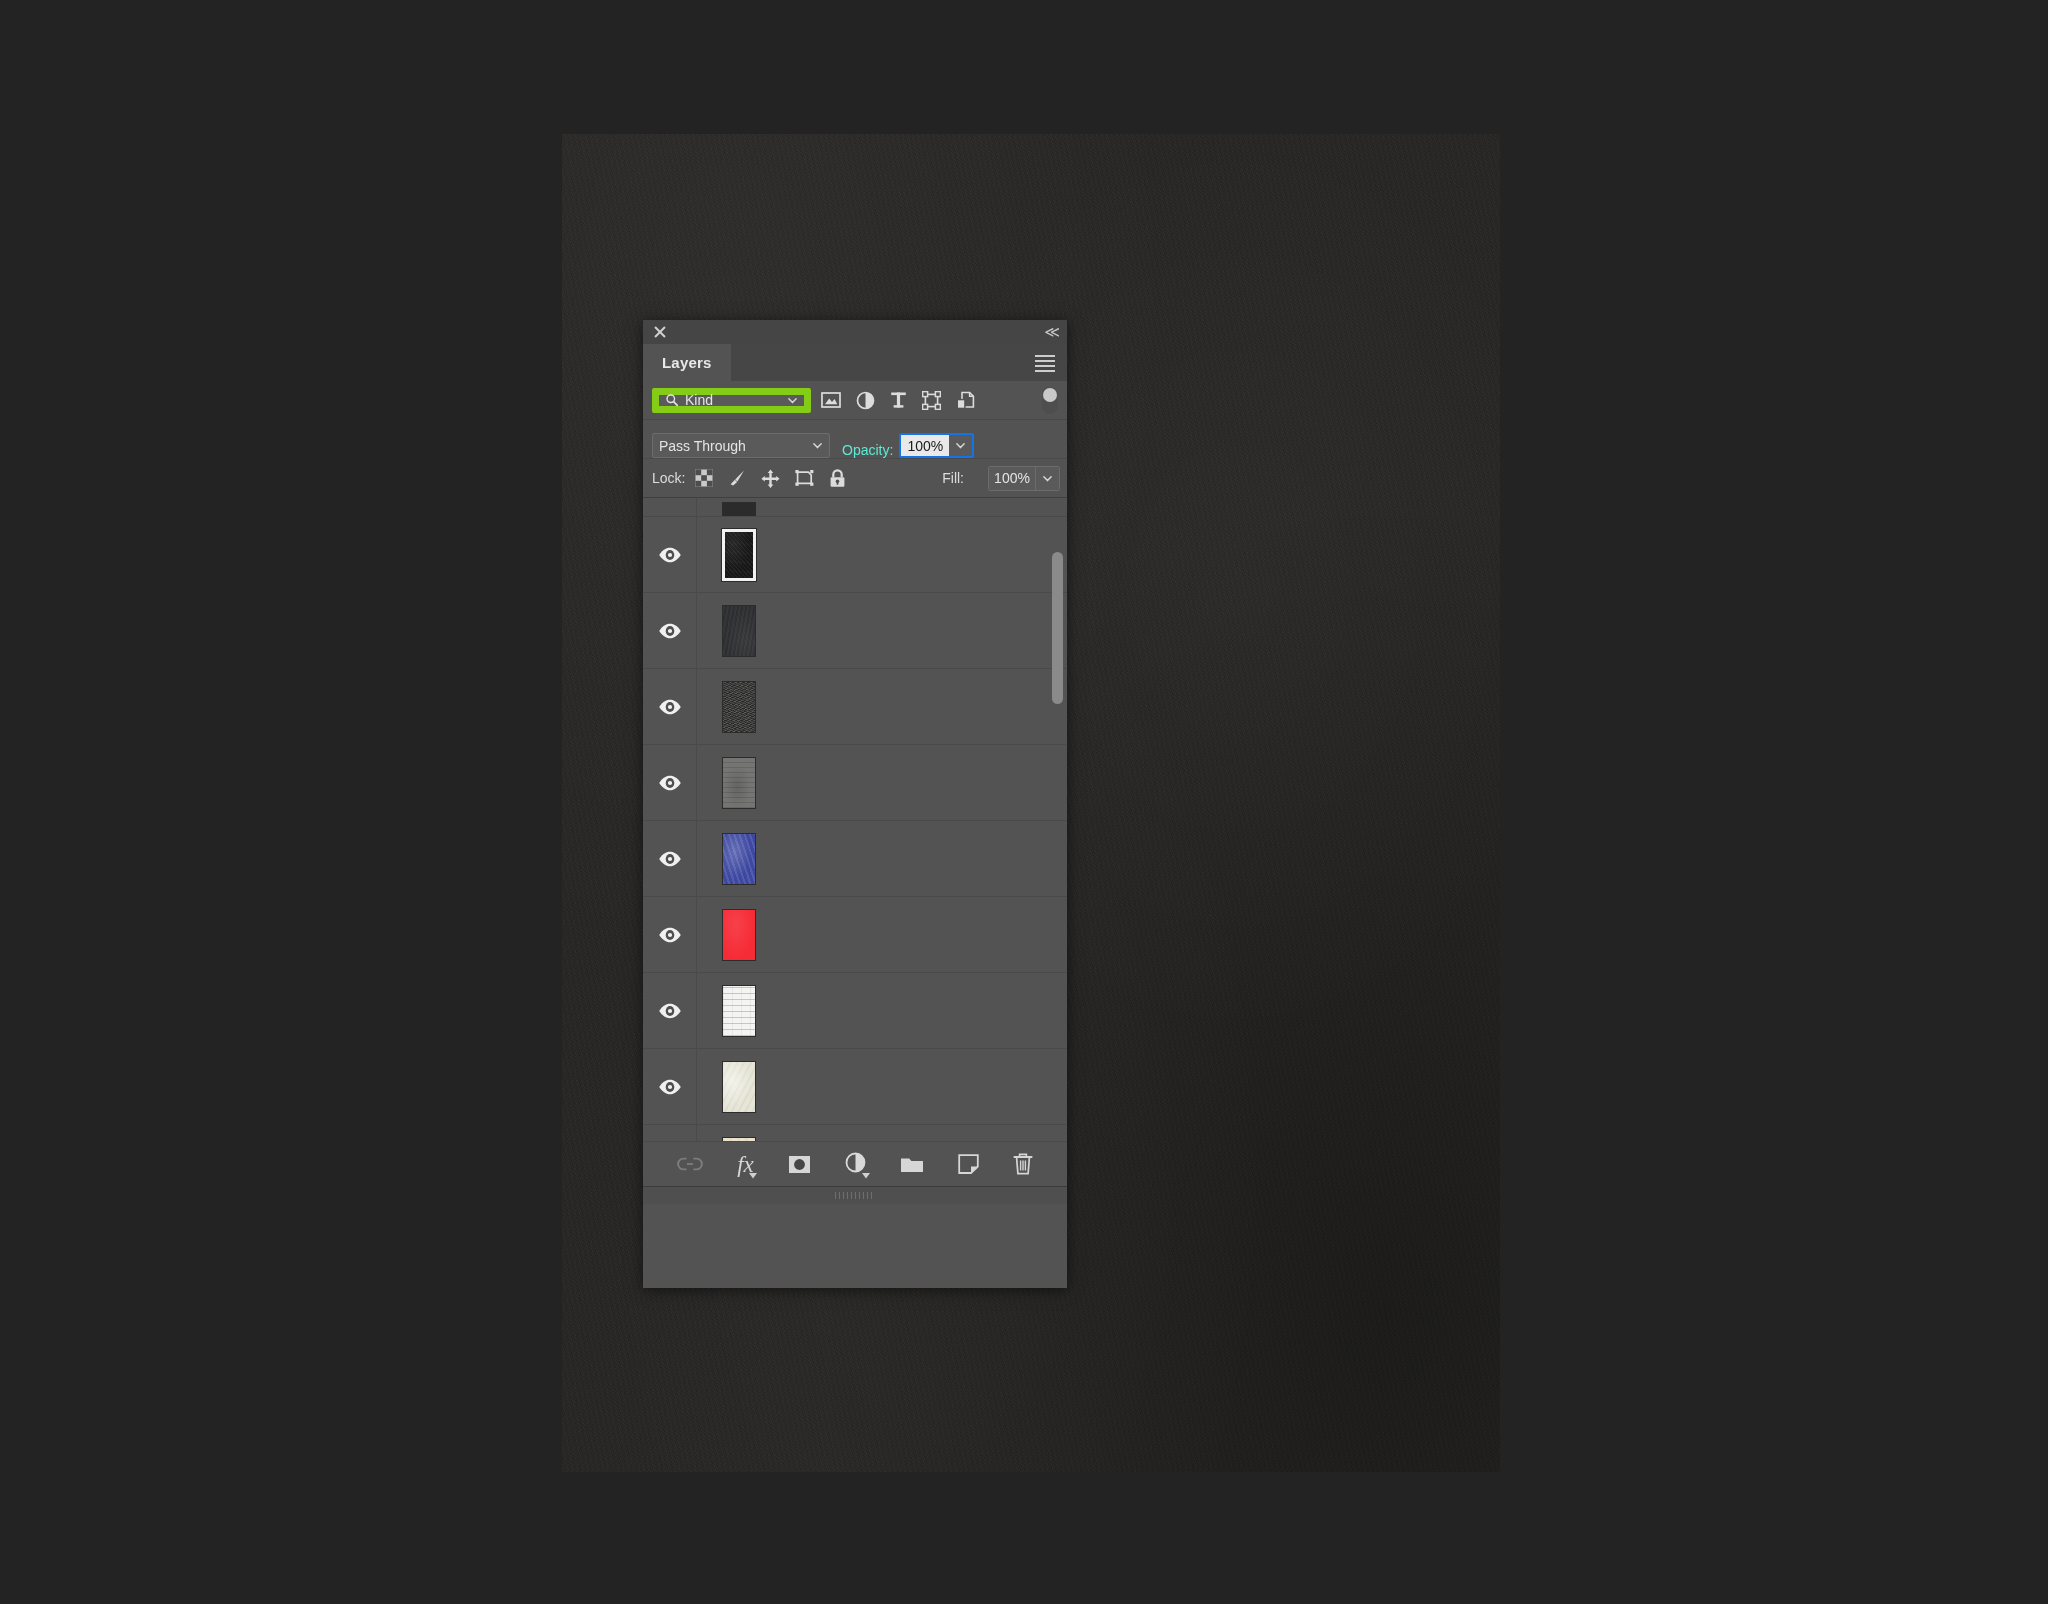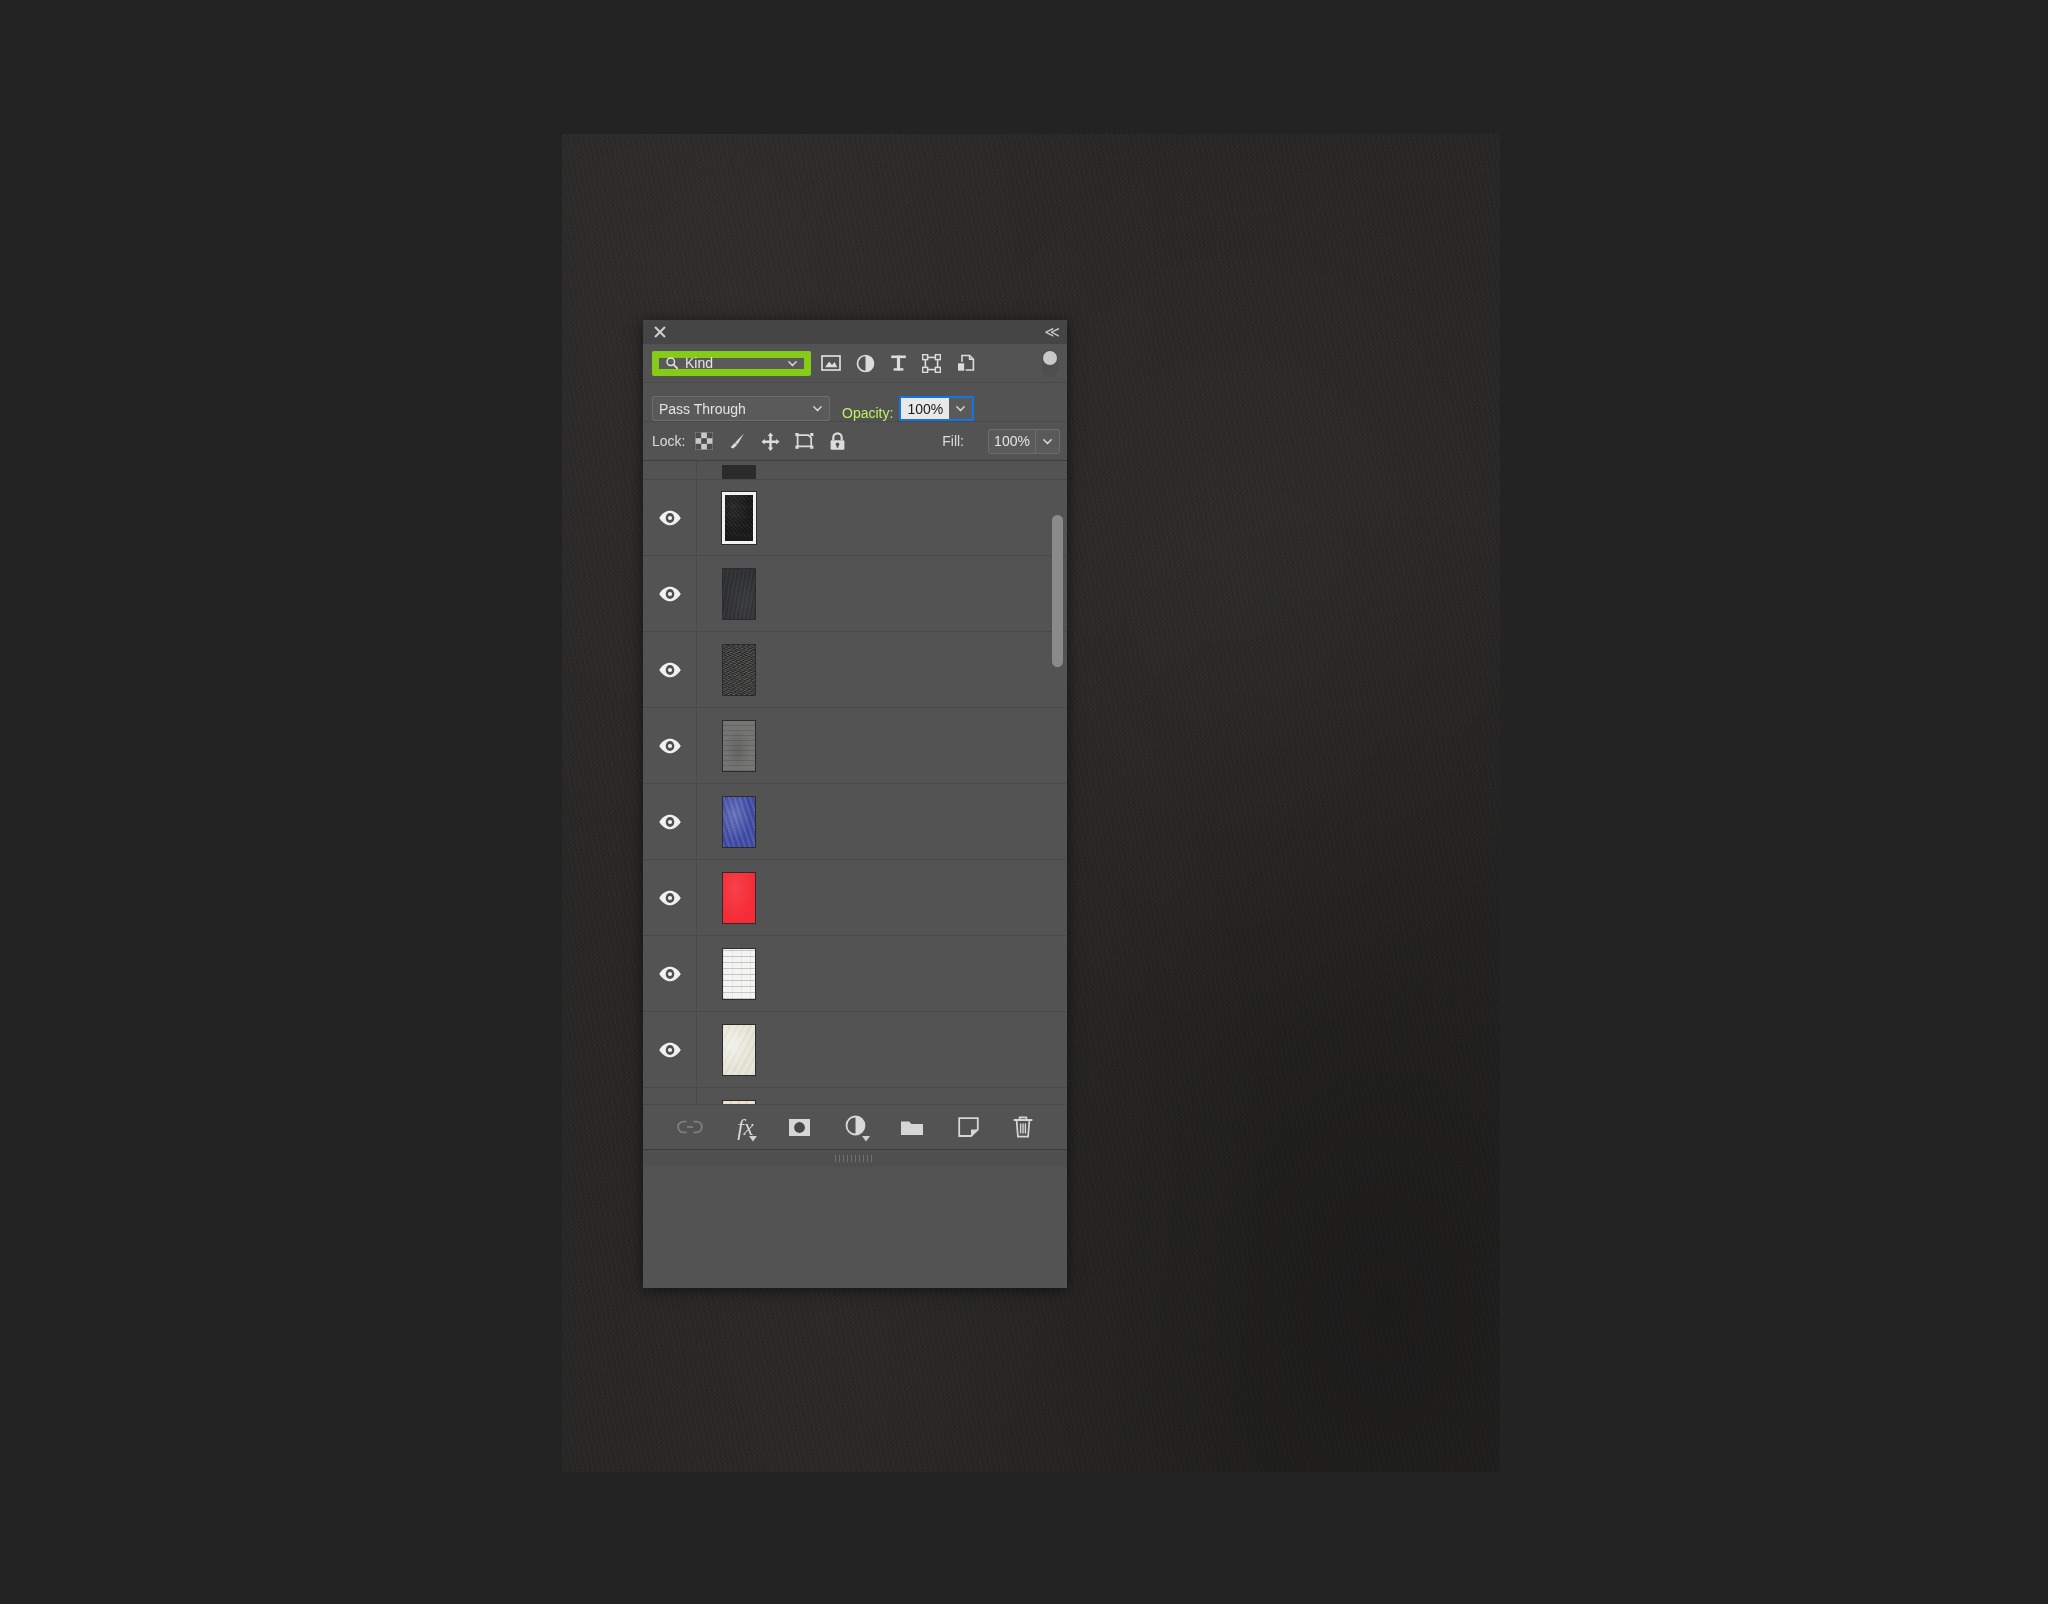--- a/index.html
+++ b/index.html
@@ -194,21 +194,21 @@
     border-radius: 2px;
     display: flex;
     align-items: center;
     padding: 0 6px;
     box-sizing: border-box;
     cursor: pointer;
   }
   .blend-label { color: #e4e4e4; font-size: 14px; flex: 1; }
 
   .opacity-label {
-    color: #bef264;
+    color: #5eead4;
     font-size: 14px;
     margin-left: 12px;
     margin-right: 6px;
   }
   .opacity-group {
     display: flex;
     align-items: stretch;
     height: 25px;
     border: 2px solid #1473e6;
     border-radius: 2px;
@@ -388,20 +388,31 @@
 
 <div id="canvas-artwork"></div>
 
 <div id="layers-panel">
 
   <div class="panel-titlebar">
     <div class="close-icon"></div>
     <div class="collapse-icon">≪</div>
   </div>
 
+  <div class="tab-strip">
+    <div class="tab">
+      <span>Layers</span>
+    </div>
+    <div class="tab-menu-icon">
+      <i></i>
+        <i></i>
+        <i></i>
+        <i></i>
+    </div>
+  </div>
 
   <div class="filter-row">
     <div class="kind-select">
       <svg class="mag-icon" viewBox="0 0 16 16">
         <circle cx="6.6" cy="6.6" r="4.3" fill="none" stroke="#e2e2e2" stroke-width="1.6"></circle>
         <line x1="9.8" y1="9.8" x2="14" y2="14.2" stroke="#e2e2e2" stroke-width="1.9" stroke-linecap="round"></line>
       </svg>
       <span class="kind-label">Kind</span>
       <svg class="chev" viewBox="0 0 12 12">
         <polyline points="2,4 6,8.3 10,4" fill="none" stroke="#d6d6d6" stroke-width="1.6" stroke-linecap="round" stroke-linejoin="round"></polyline>

